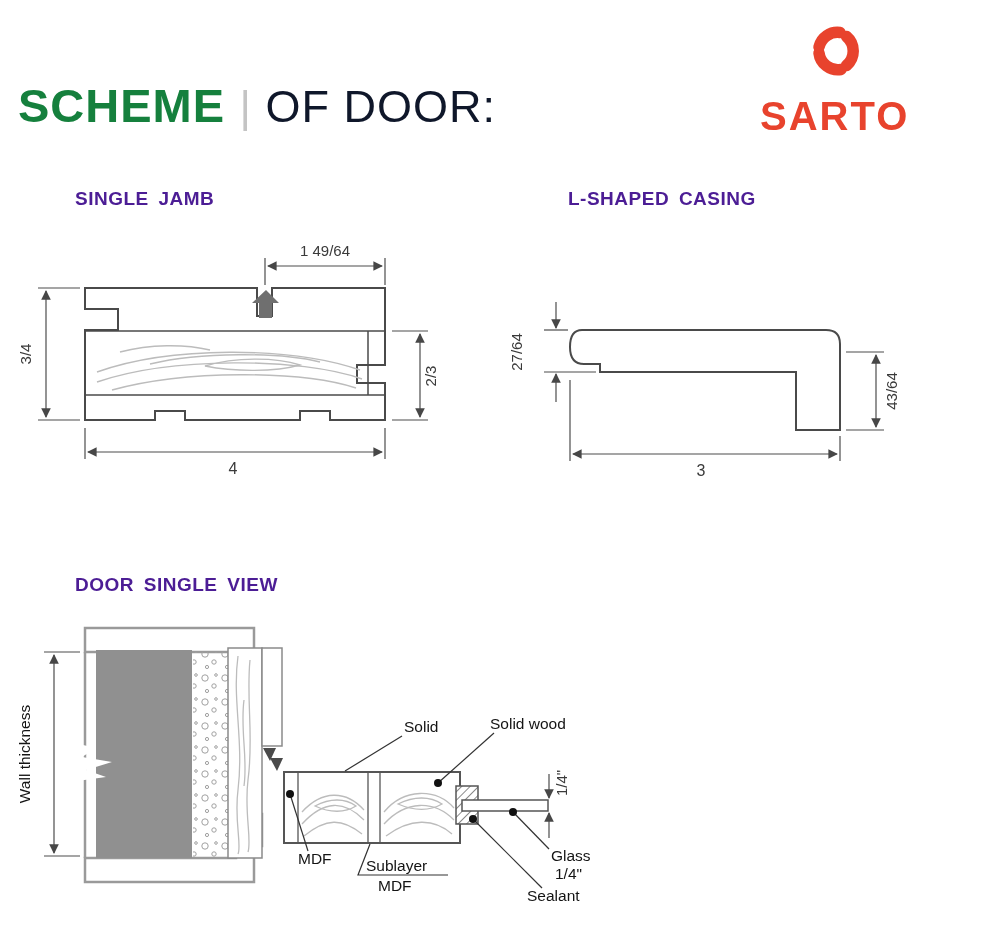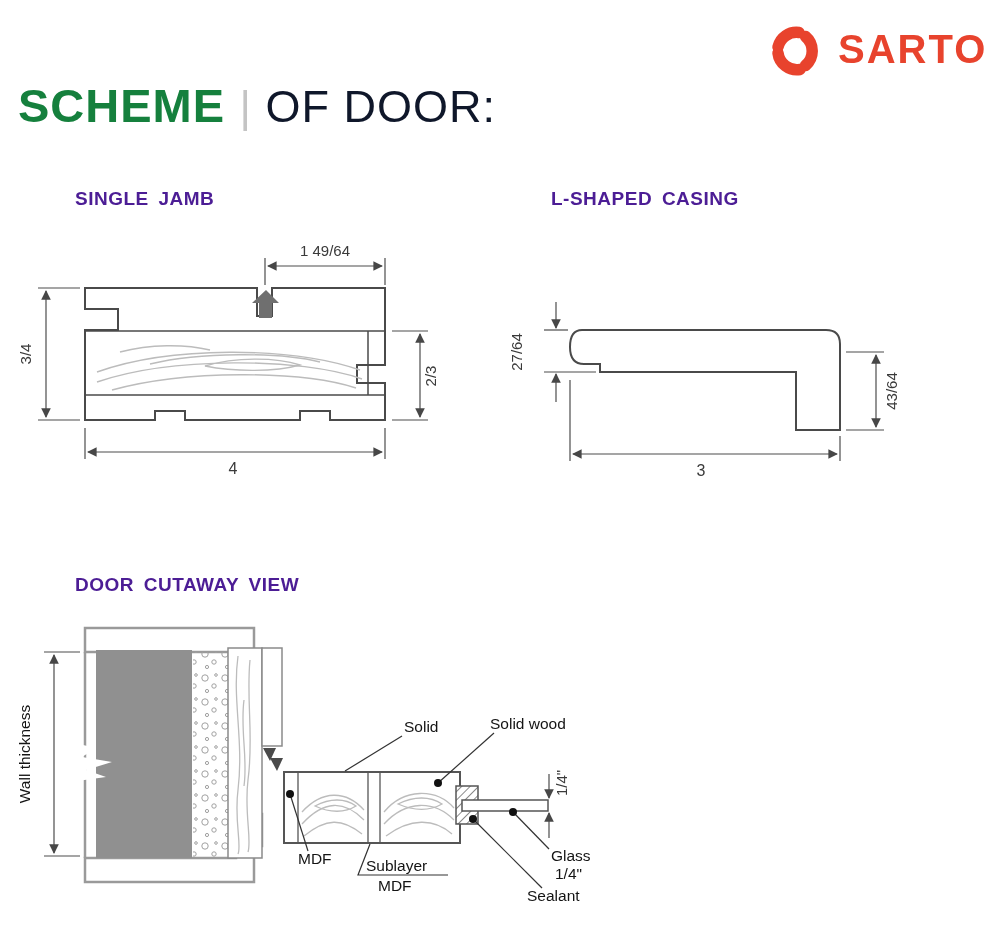--- a/index.html
+++ b/index.html
@@ -1,26 +1,26 @@
 <!DOCTYPE html>
 <html><head>
 <meta charset="utf-8">
 <style>
   html,body{margin:0;padding:0;background:#ffffff;}
   body{width:990px;height:926px;position:relative;font-family:"Liberation Sans",sans-serif;overflow:hidden;}
   .abs{position:absolute;}
-  .logo{left:760px;top:14px;display:flex;align-items:center;gap:10px;}
+  .logo{left:760px;top:14px;display:flex;align-items:center;gap:10px;flex-direction:column;}
   .logo-text{font-size:40px;font-weight:600;letter-spacing:2px;color:#e8432d;}
   .page-title{left:18px;top:78px;white-space:nowrap;}
   .page-title .t-main{font-size:47px;font-weight:800;color:#15803d;letter-spacing:1px;}
   .page-title .t-div{font-size:44px;font-weight:200;color:#c4c4c4;padding:0 10px;}
   .page-title .t-rest{font-size:45px;font-weight:400;color:#0f172a;letter-spacing:1px;}
   .section-heading{font-size:19px;font-weight:700;color:#4c1d95;letter-spacing:0.5px;word-spacing:4px;}
   #h-jamb{left:75px;top:188px;}
-  #h-casing{left:551px;top:188px;}
+  #h-casing{left:568px;top:188px;}
   #h-cutaway{left:75px;top:574px;}
   svg text{font-family:"Liberation Sans",sans-serif;}
   .dim-text{font-size:15px;fill:#3a3a3a;}
   .label-text{font-size:15.5px;fill:#141414;}
   .big-dim{font-size:16px;fill:#3a3a3a;}
 </style>
 </head>
 <body>
 
 <div class="abs logo">
@@ -35,21 +35,21 @@
 </div>
 
 <div class="abs page-title">
   <span class="t-main">SCHEME</span>
   <span class="t-div">|</span>
   <span class="t-rest">OF DOOR:</span>
 </div>
 
 <div id="h-jamb" class="abs section-heading">SINGLE JAMB</div>
 <div id="h-casing" class="abs section-heading">L-SHAPED CASING</div>
-<div id="h-cutaway" class="abs section-heading">DOOR CUTAWAY VIEW</div>
+<div id="h-cutaway" class="abs section-heading">DOOR SINGLE VIEW</div>
 
 <svg class="abs" style="left:0;top:0;" width="990" height="926" viewBox="0 0 990 926">
   <defs>
     <marker id="arr" viewBox="0 0 10 10" refX="9" refY="5" markerWidth="8" markerHeight="8" orient="auto-start-reverse">
       <path d="M0,0 L10,5 L0,10 Z" fill="#474747"></path>
     </marker>
     <pattern id="bubbles" width="20" height="24" patternUnits="userSpaceOnUse">
       <circle cx="5" cy="6" r="3.2" fill="none" stroke="#9f9f9f" stroke-width="1"></circle>
       <circle cx="14" cy="14" r="2.2" fill="none" stroke="#9f9f9f" stroke-width="1"></circle>
       <circle cx="7" cy="19" r="1.6" fill="none" stroke="#9f9f9f" stroke-width="1"></circle>

